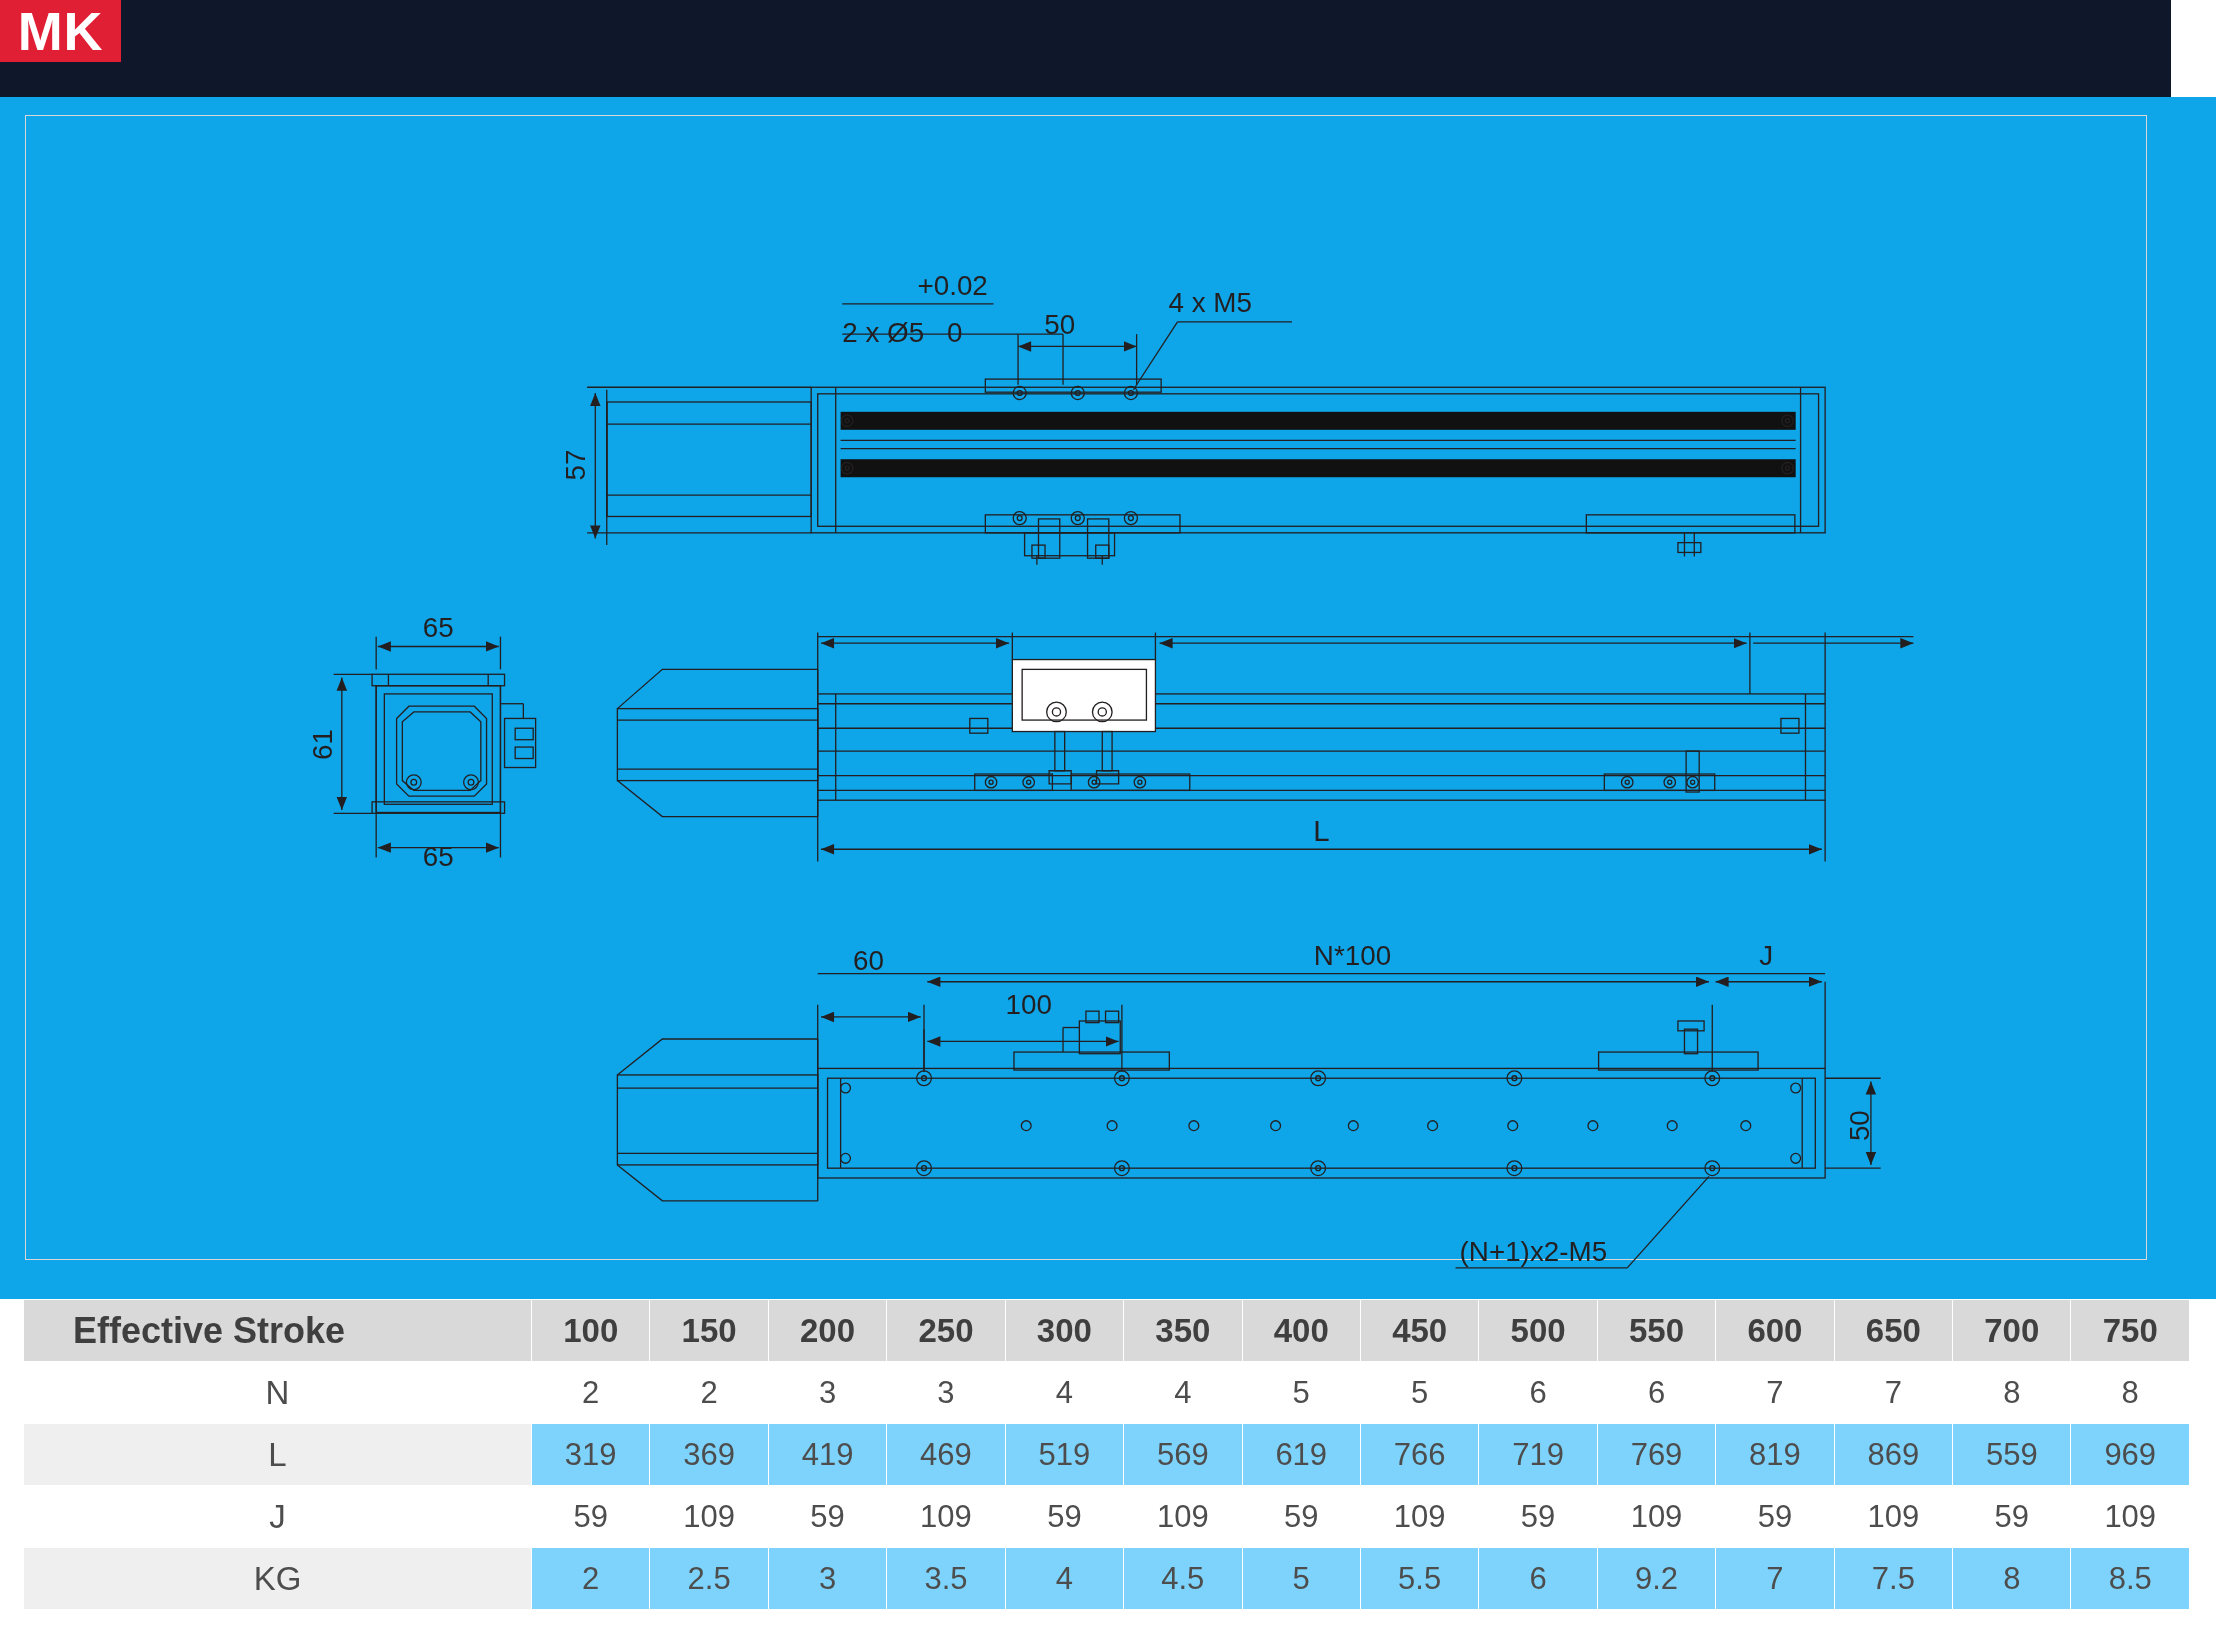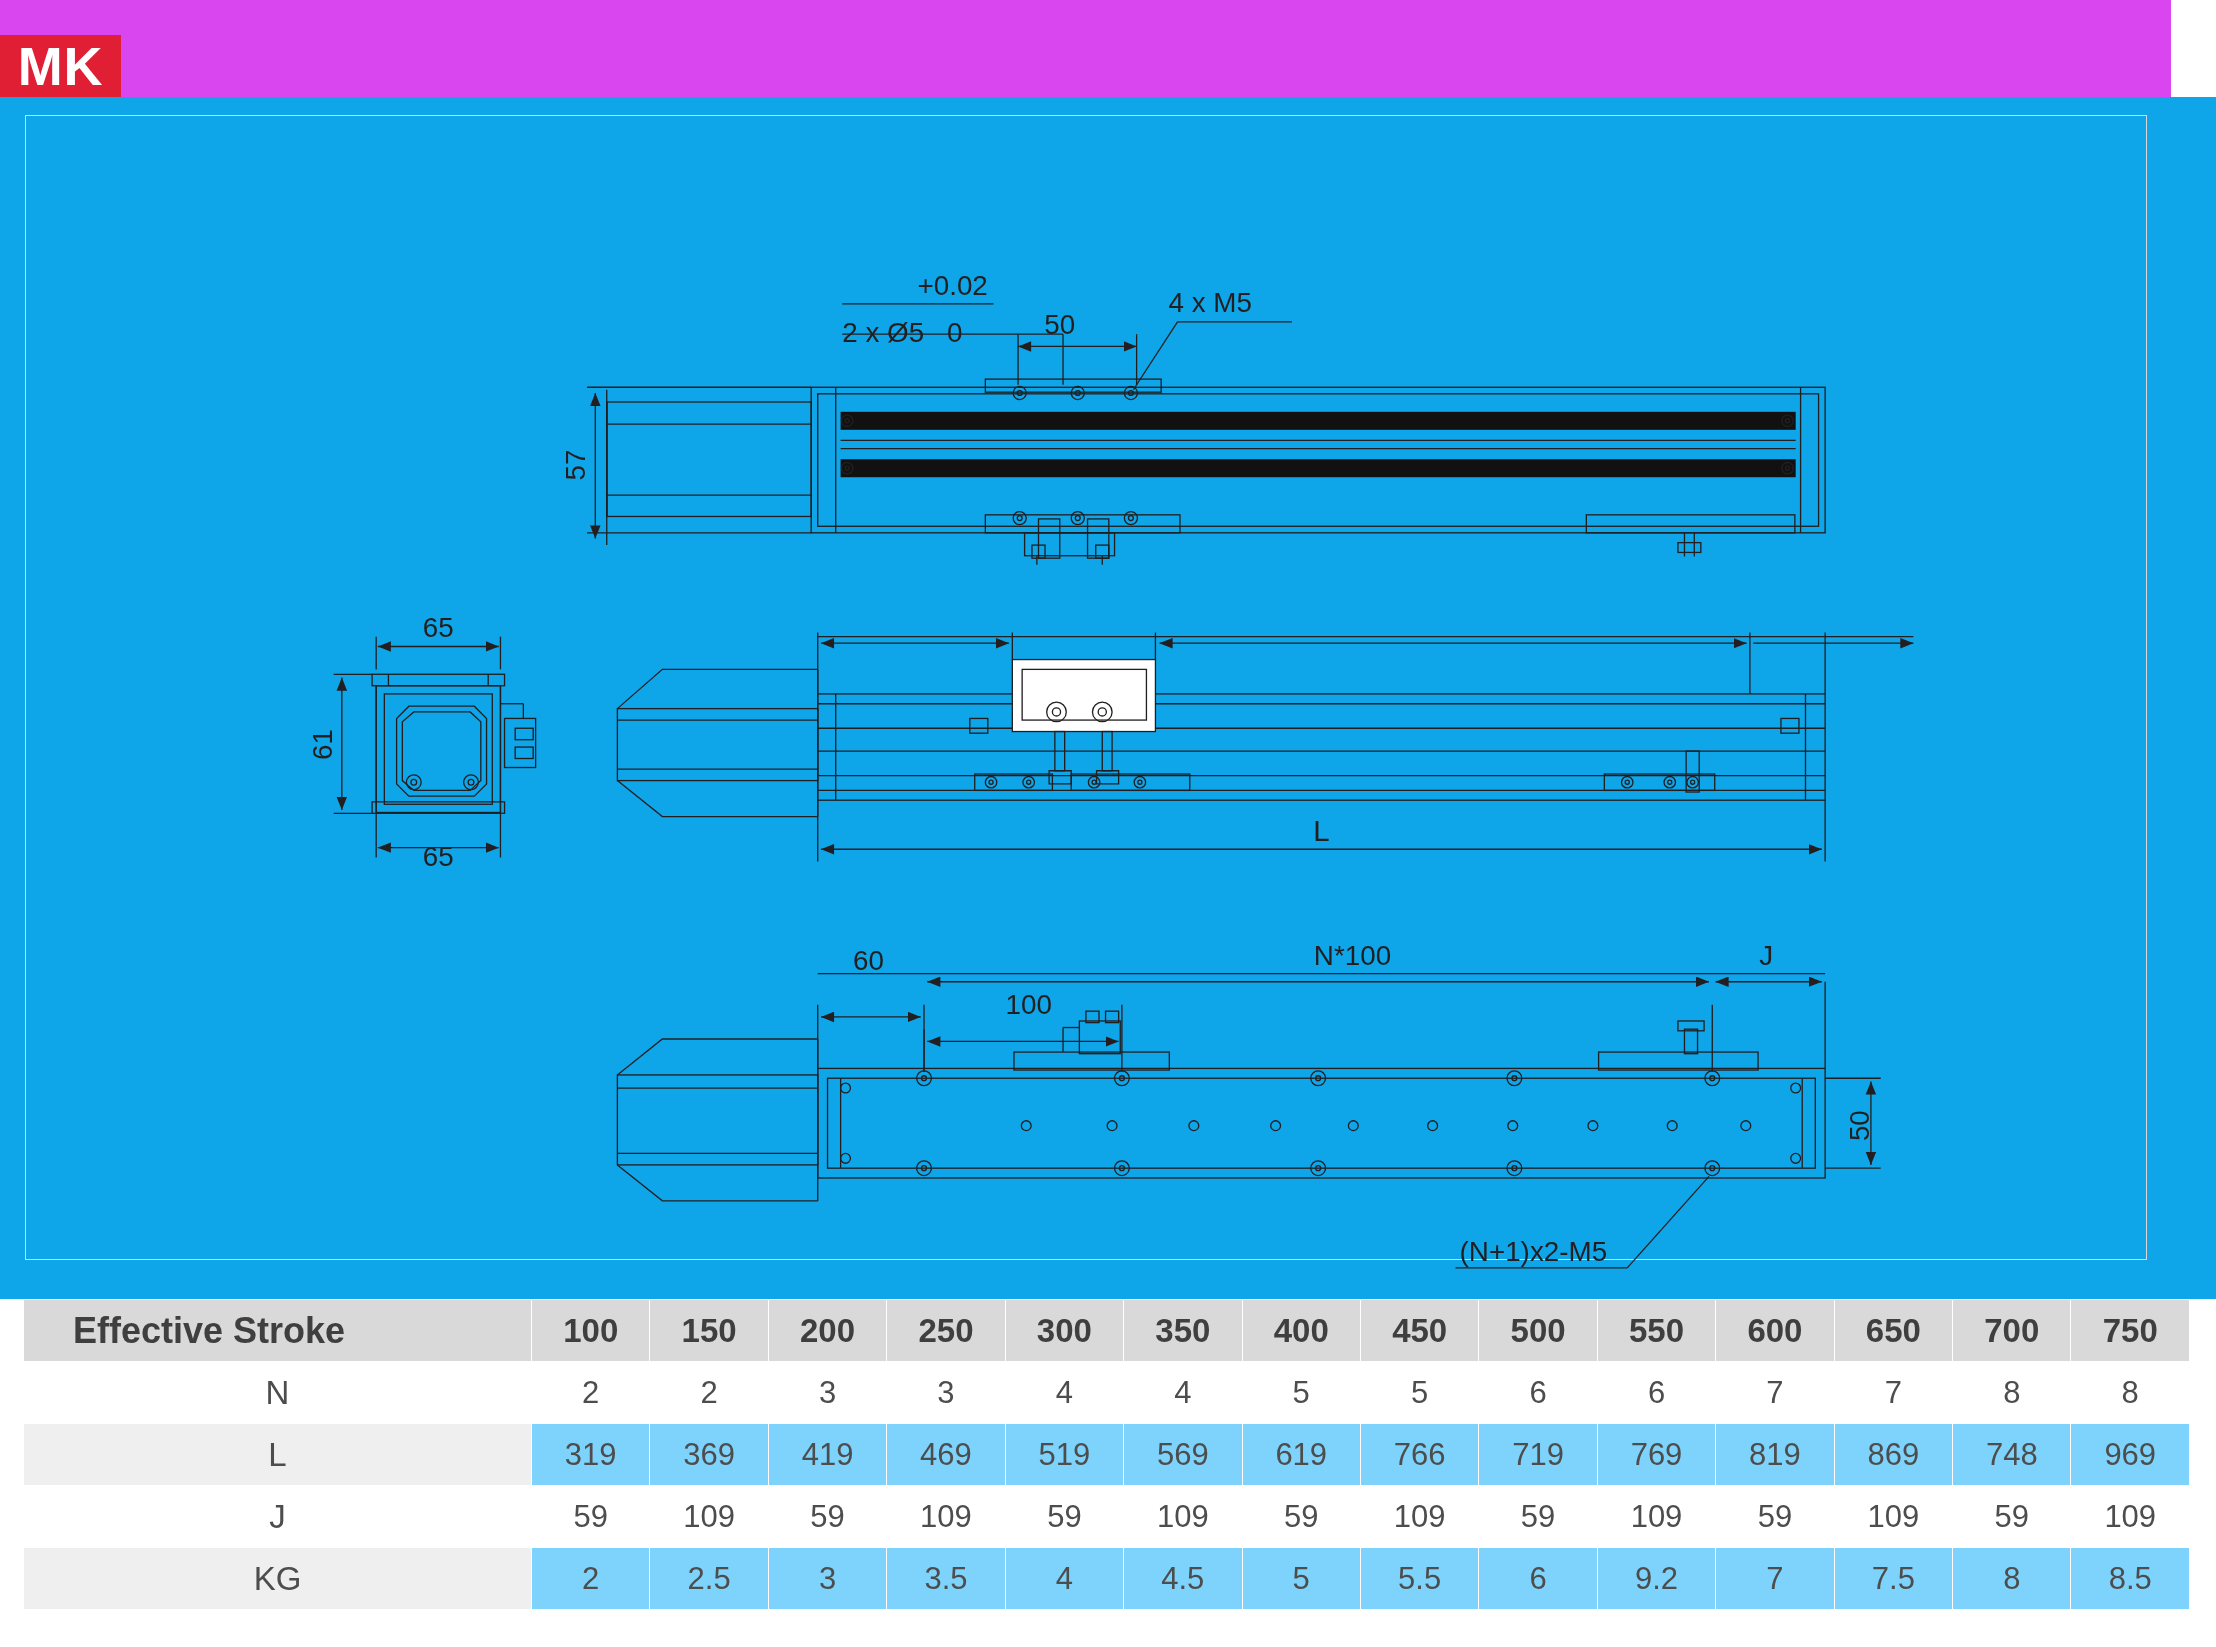--- a/index.html
+++ b/index.html
@@ -12,23 +12,23 @@
     height: 1647px;
     font-family: "Liberation Sans", sans-serif;
     color: #231f20;
     overflow: hidden;
   }
 
   
   .header {
     position: relative;
     height: 97px;
-    background: #d946ef;
+    background: #0f172a;
     display: flex;
-    align-items: flex-end;
+    align-items: flex-start;
   }
   .header .logo {
     width: 121px;
     background: #e01f35;
     color: #ffffff;
     font-size: 54px;
     font-weight: bold;
     display: flex;
     align-items: center;
     justify-content: center;
@@ -469,21 +469,21 @@
         <td>419</td>
         <td>469</td>
         <td>519</td>
         <td>569</td>
         <td>619</td>
         <td>766</td>
         <td>719</td>
         <td>769</td>
         <td>819</td>
         <td>869</td>
-        <td>748</td>
+        <td>559</td>
         <td>969</td>
       </tr>
       <tr class="odd">
         <th class="rowhead">J</th>
         <td>59</td>
         <td>109</td>
         <td>59</td>
         <td>109</td>
         <td>59</td>
         <td>109</td>

